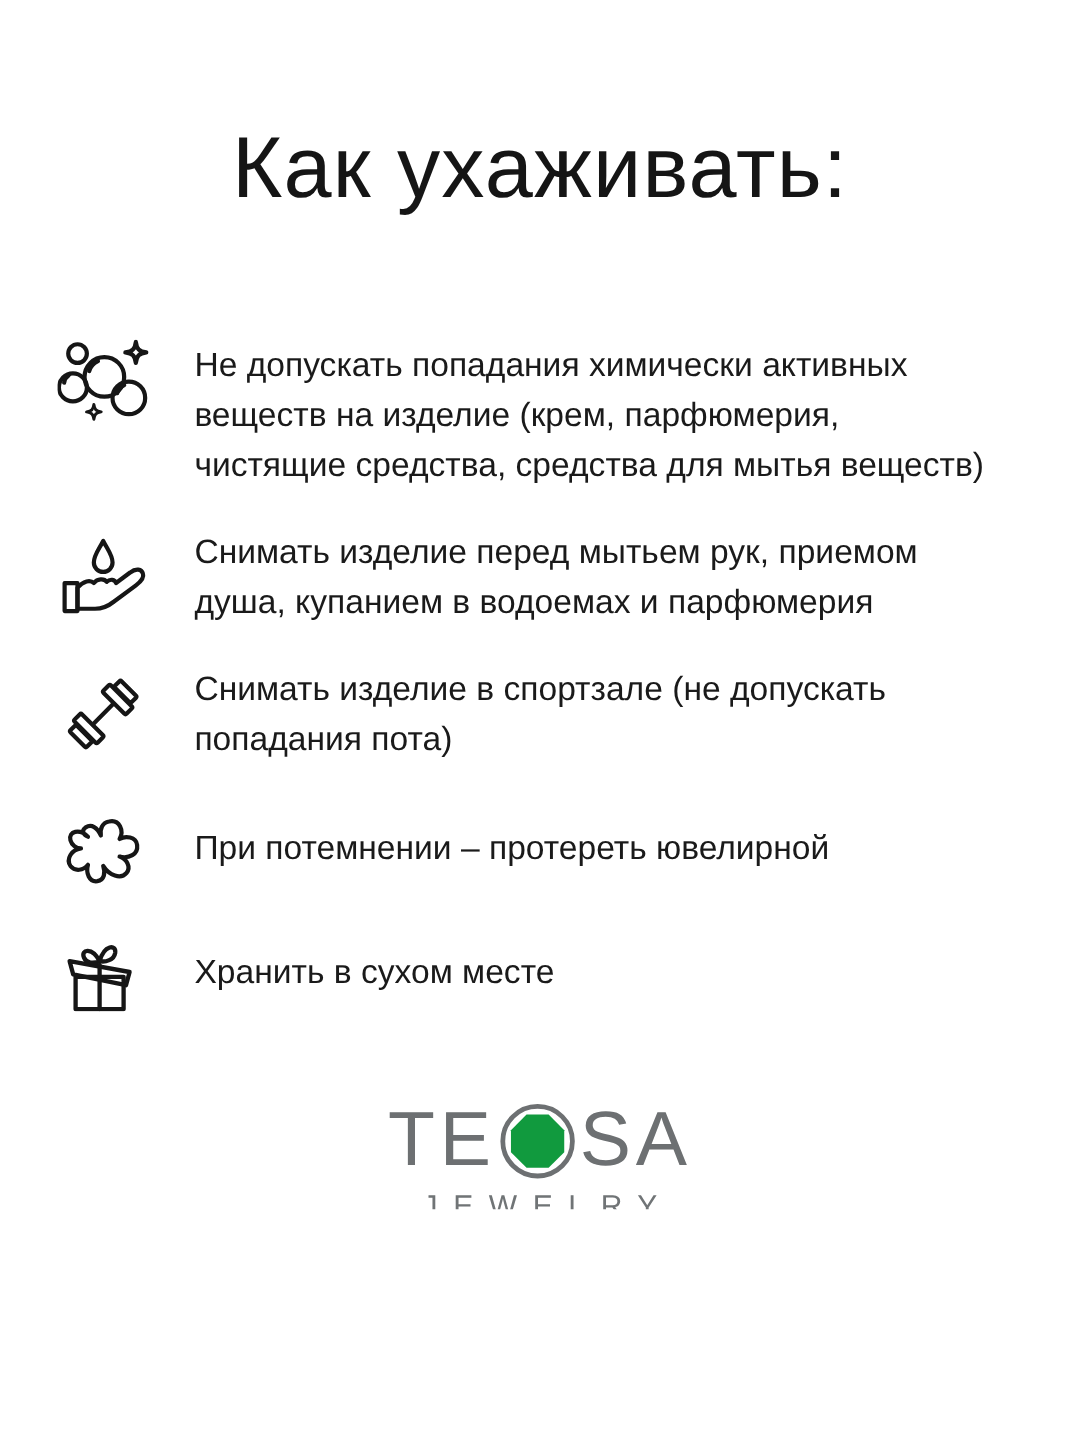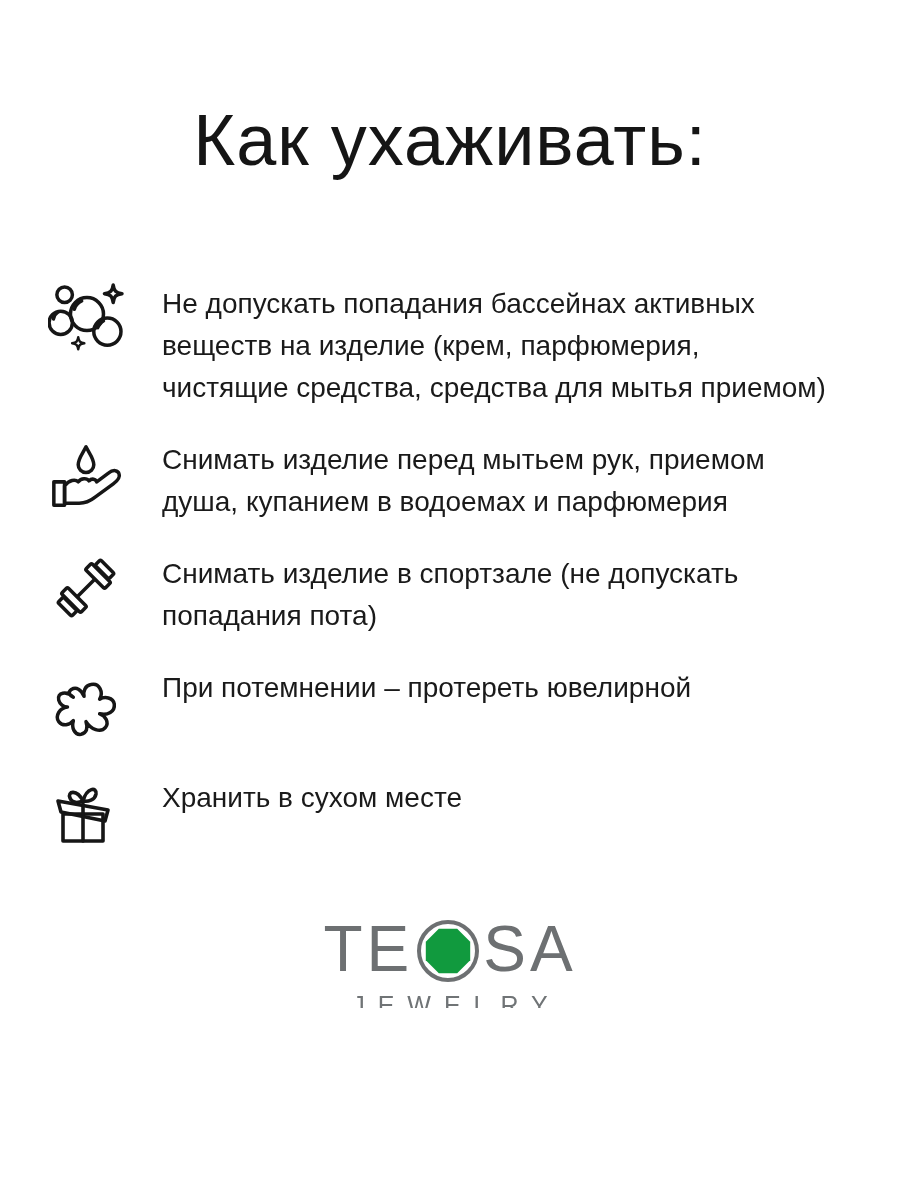--- a/index.html
+++ b/index.html
@@ -24,21 +24,21 @@
   }
   .care-list {
     margin-top: 102px;
     padding-left: 42px;
     display: flex;
     flex-direction: column;
     gap: 30px;
   }
   .care-row {
     display: flex;
-    align-items: flex-start;
+    align-items: center;
   }
   .care-row.align-top { align-items: flex-start; }
   .icon-box {
     flex: none;
     width: 88px;
     margin-right: 32px;
     display: flex;
     justify-content: center;
     align-items: center;
   }
@@ -97,23 +97,23 @@
           <path class="ic" d="M5.5,37 a9,9 0 0 1 4,-6.5" stroke-width="2.6"></path>
           <circle class="ic" cx="40" cy="32" r="17"></circle>
           <path class="ic" d="M27,27 a14,14 0 0 1 7.5,-8.5" stroke-width="2.8"></path>
           <circle class="ic" cx="61" cy="50" r="14"></circle>
           <path class="ic" d="M51,46 a11,11 0 0 1 6,-7" stroke-width="2.8"></path>
           <path class="ic" stroke-width="3" transform="translate(67,11)" d="M0,-9 C0.9,-2.7 2.7,-0.9 9,0 C2.7,0.9 0.9,2.7 0,9 C-0.9,2.7 -2.7,0.9 -9,0 C-2.7,-0.9 -0.9,-2.7 0,-9 Z"></path>
           <path class="ic" stroke-width="2.8" transform="translate(31,62) scale(0.7)" d="M0,-9 C0.9,-2.7 2.7,-0.9 9,0 C2.7,0.9 0.9,2.7 0,9 C-0.9,2.7 -2.7,0.9 -9,0 C-2.7,-0.9 -0.9,-2.7 0,-9 Z"></path>
         </svg>
       </span>
       <div class="care-text">
-        <span class="care-line">Не допускать попадания бассейнах активных</span>
+        <span class="care-line">Не допускать попадания химически активных</span>
         <span class="care-line">веществ  на изделие (крем, парфюмерия,</span>
-        <span class="care-line">чистящие средства, средства для мытья приемом)</span>
+        <span class="care-line">чистящие средства, средства для мытья веществ)</span>
       </div>
     </div>
 
     <div class="care-row">
       <span class="icon-box">
         <svg width="78" height="76" viewBox="0 0 78 78">
           <path class="ic" d="M39,8 C35.5,15 31,20 31,26.5 A8,8 0 0 0 47,26.5 C47,20 42.5,15 39,8 Z"></path>
           <rect class="ic" x="6" y="44" width="11" height="24"></rect>
           <path class="ic" d="M17,48 C22,42 28,41 31,44 C34,40 40,40 42,43 C45,40 49,41 50,44 L62,35 C67,31 72,32 73,36 C74,39 71,43 67,46 L48,60 C43,64 38,66 32,66 L17,66 Z"></path>
         </svg>

